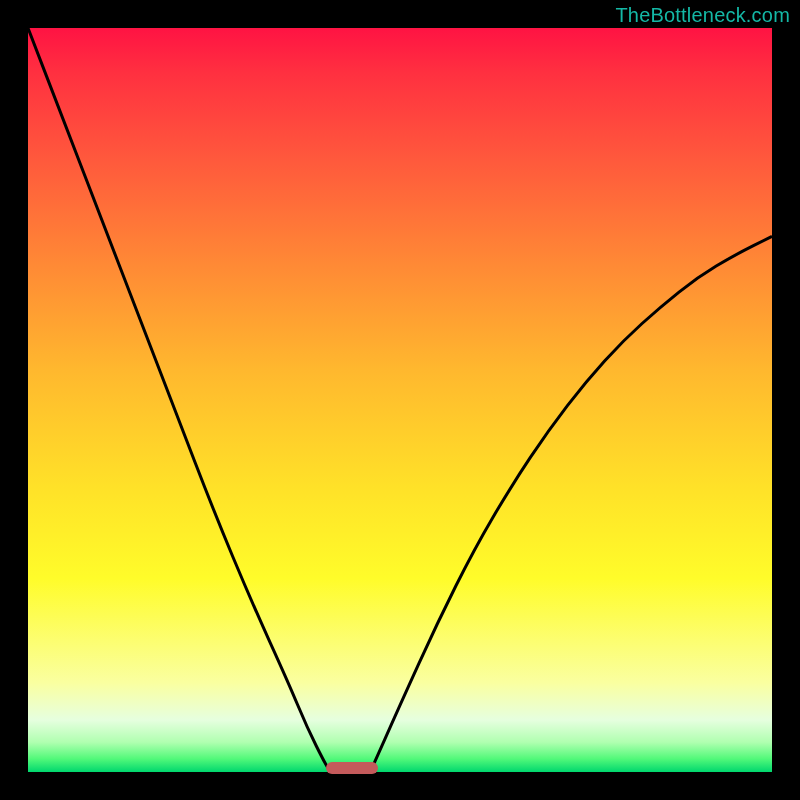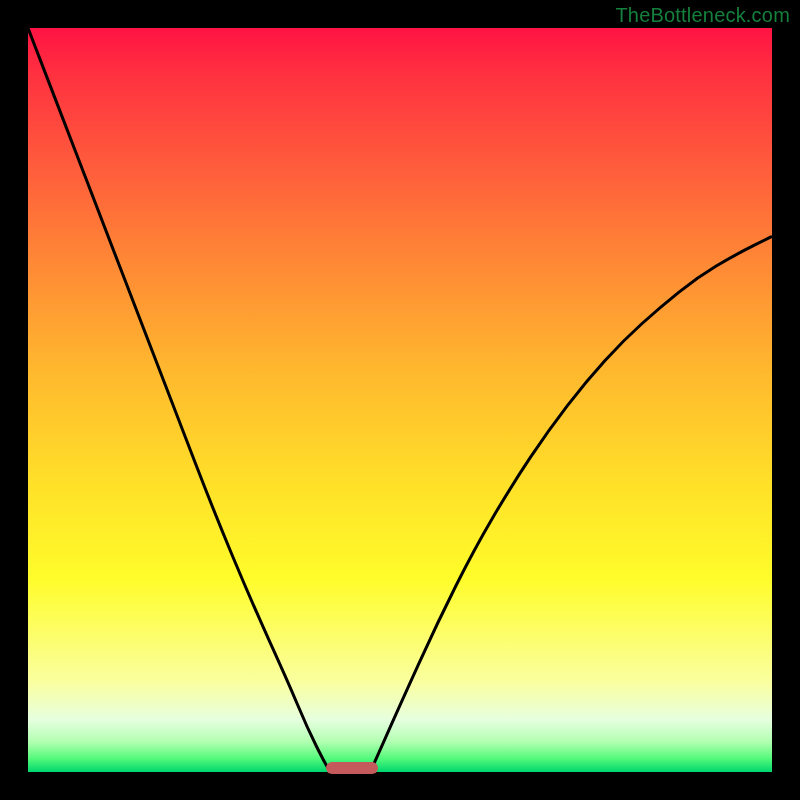--- a/index.html
+++ b/index.html
@@ -29,21 +29,21 @@
       #e6ffdf 93%,
       #b0ffb0 96%,
       #53f97a 98.2%,
       #00d76e 100%
     );
   }
   .watermark {
     position: absolute;
     top: 4px;
     right: 10px;
-    color: #15803d;
+    color: #14b8a6;
     font-size: 20px;
     letter-spacing: 0.2px;
     font-weight: 500;
     user-select: none;
     text-align: center;
   }
   svg.curves {
     position: absolute;
     left: 0;
     top: 0;

